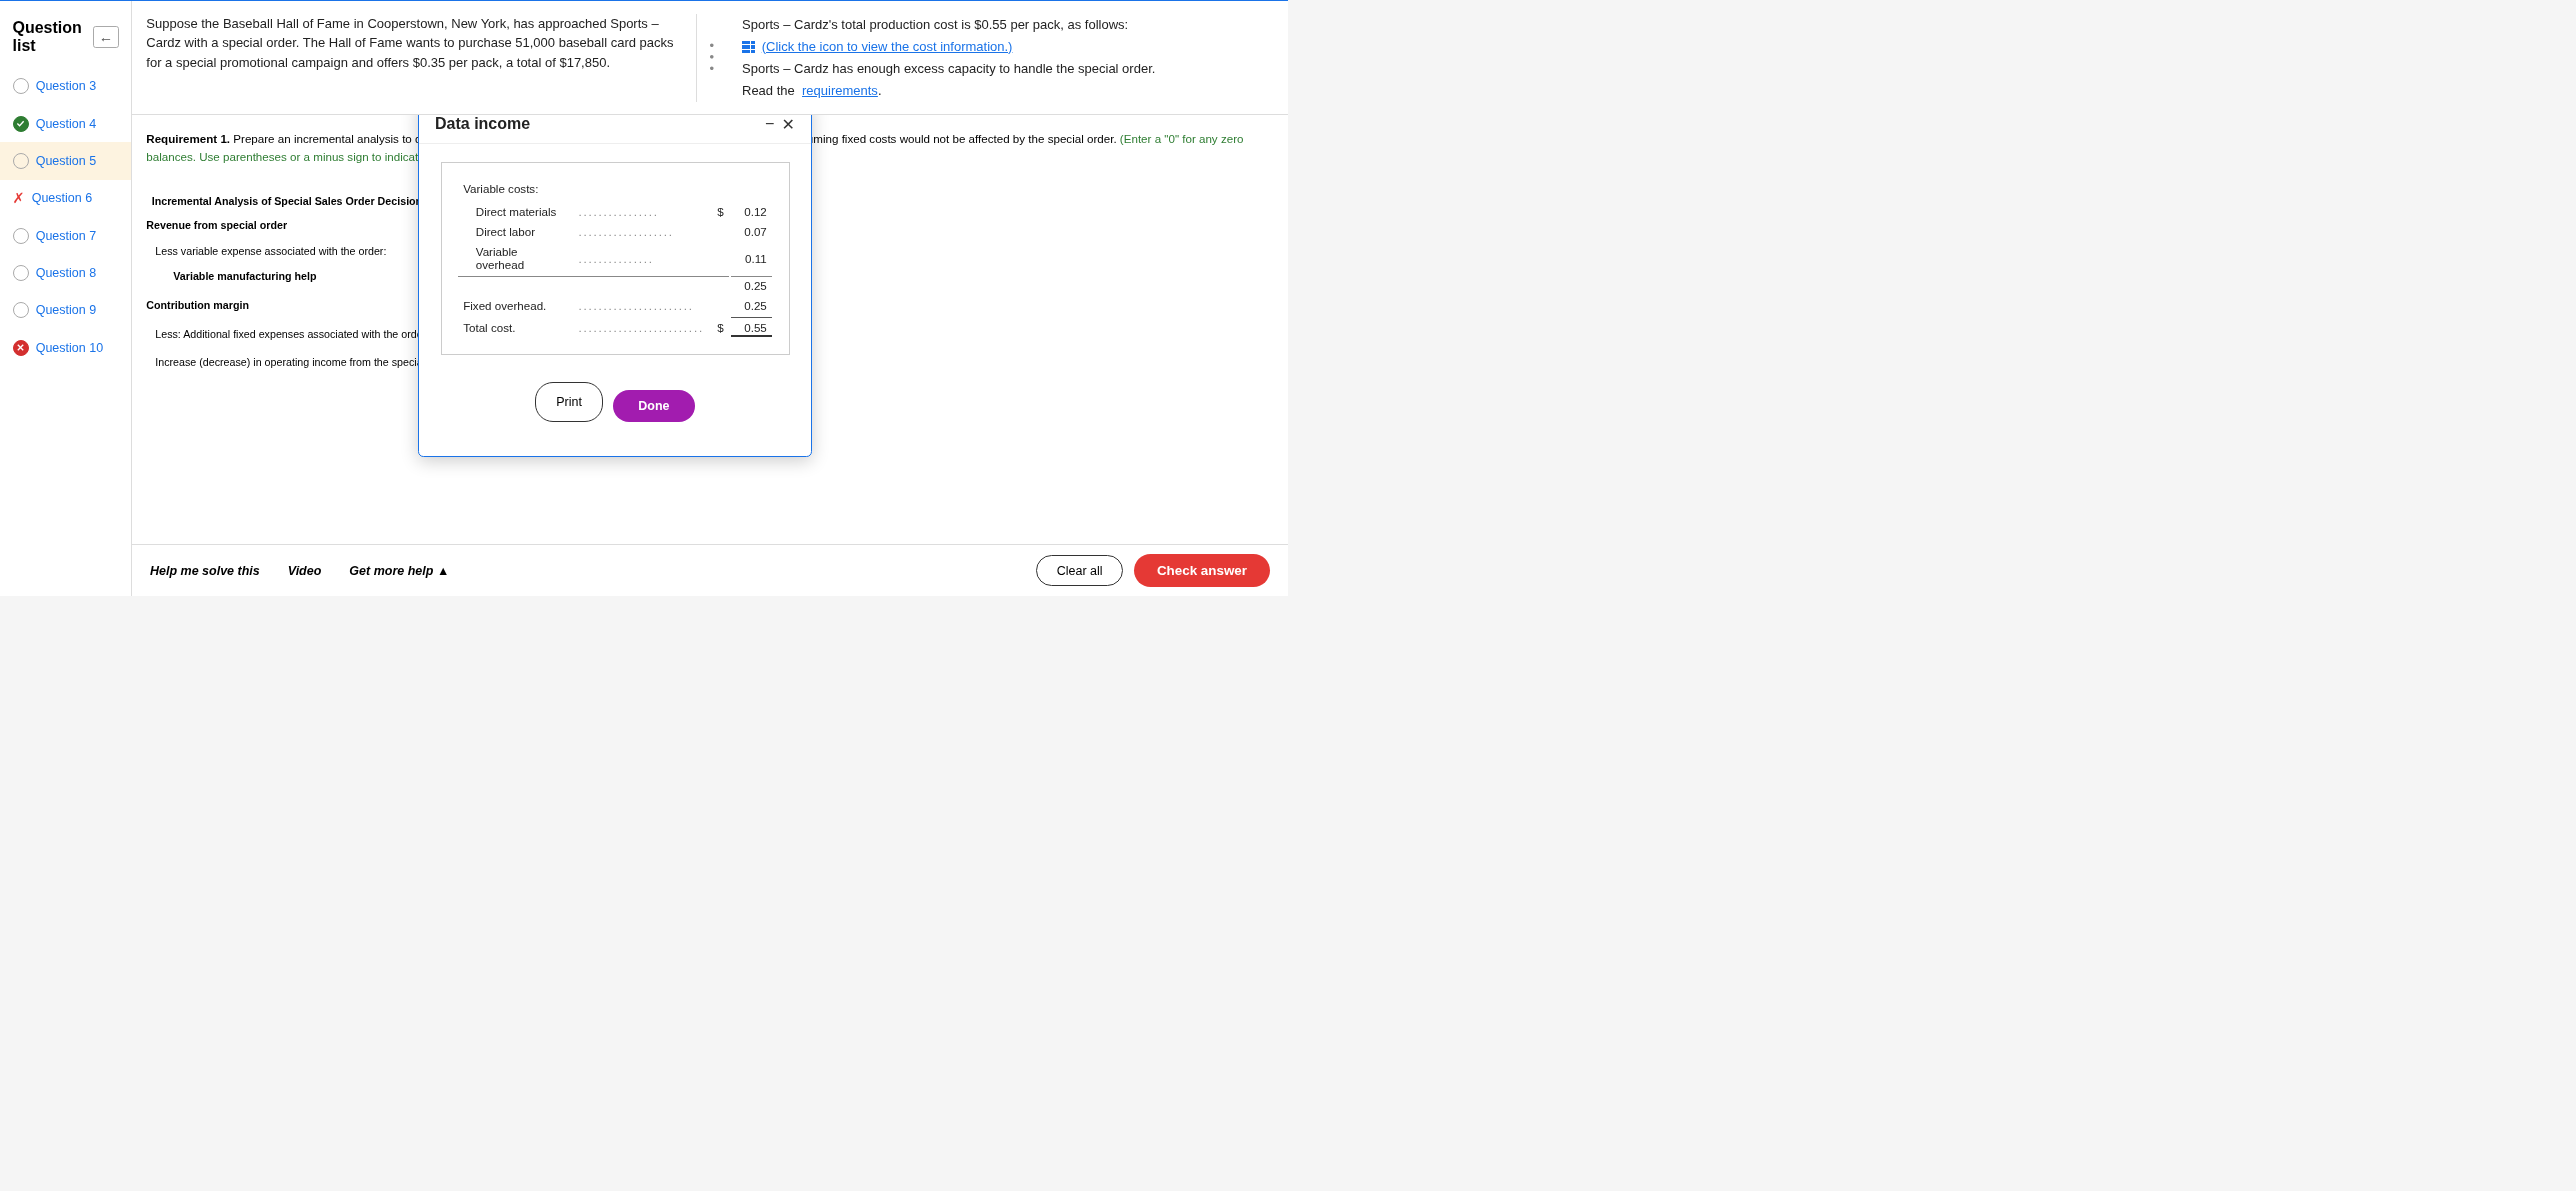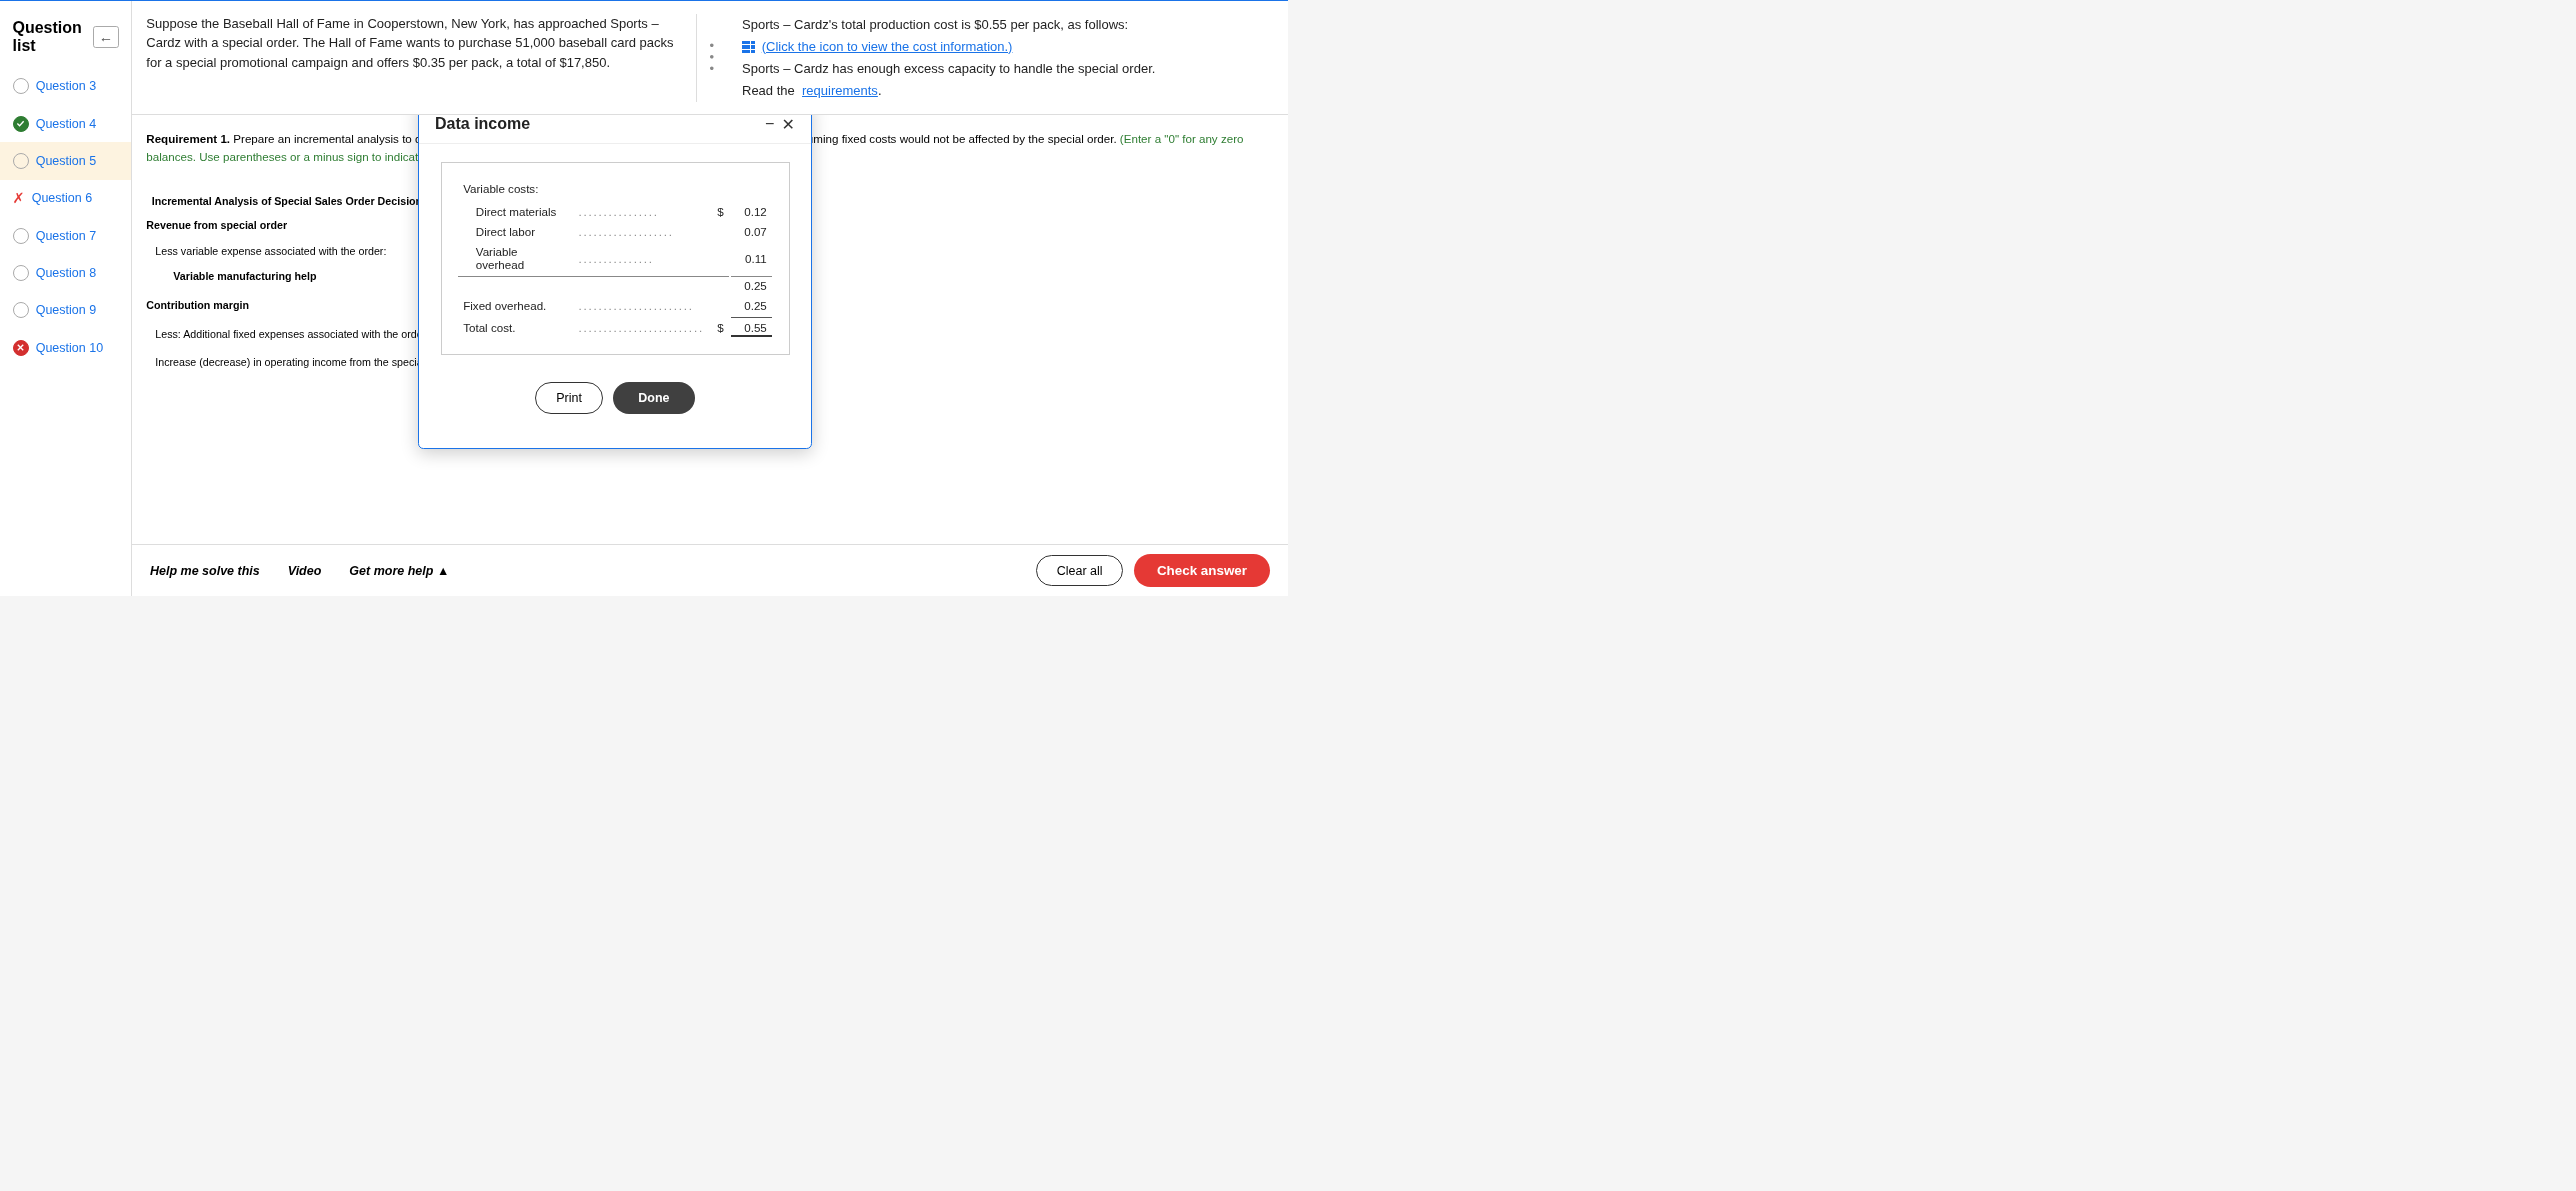--- a/index.html
+++ b/index.html
@@ -61,21 +61,21 @@
     .modal-header { display: flex; align-items: center; justify-content: space-between; padding: 12.5px 16px 9px 16px; border-bottom: 0.9px solid #eee; }
     .modal-title { font-size: 16px; font-weight: bold; color: #222; }
     .modal-controls { display: flex; gap: 7.2px; align-items: center; }
     .modal-btn { background: none; border: none; cursor: pointer; font-size: 16px; color: #333; }
     .modal-body { padding: 18px 21.5px; }
     .data-table-inner { border: 0.9px solid #ccc; padding: 14.3px; margin-bottom: 18px; }
     .data-table-inner table { width: 100%; font-size: 11.6px; }
     .data-table-inner td { padding: 2.7px 5.4px; color: #222; margin-left: 45px; }
     .modal-footer { display: flex; gap: 10.7px; justify-content: center; padding: 9px 16px 16px; }
     .modal-print-btn { border: 1.3px solid #333; background: #fff; padding: 7.2px 19.7px; border-radius: 18px; font-size: 12.5px; cursor: pointer; }
-    .modal-done-btn { background: #404040; color: #fff; border: none; padding: 9px 25px; border-radius: 18px; font-size: 12.5px; cursor: pointer; font-weight: bold; }
+    .modal-done-btn { background: #a21caf; color: #fff; border: none; padding: 9px 25px; border-radius: 18px; font-size: 12.5px; cursor: pointer; font-weight: bold; margin-top: 8px; }
 
     .top-border { border-top: 1.8px solid #1a73e8; width: 100%; }
   </style>
 </head>
 <body>
 
 <div class="app-container">
   <div class="top-border"></div>
   <div class="main-area">
 

